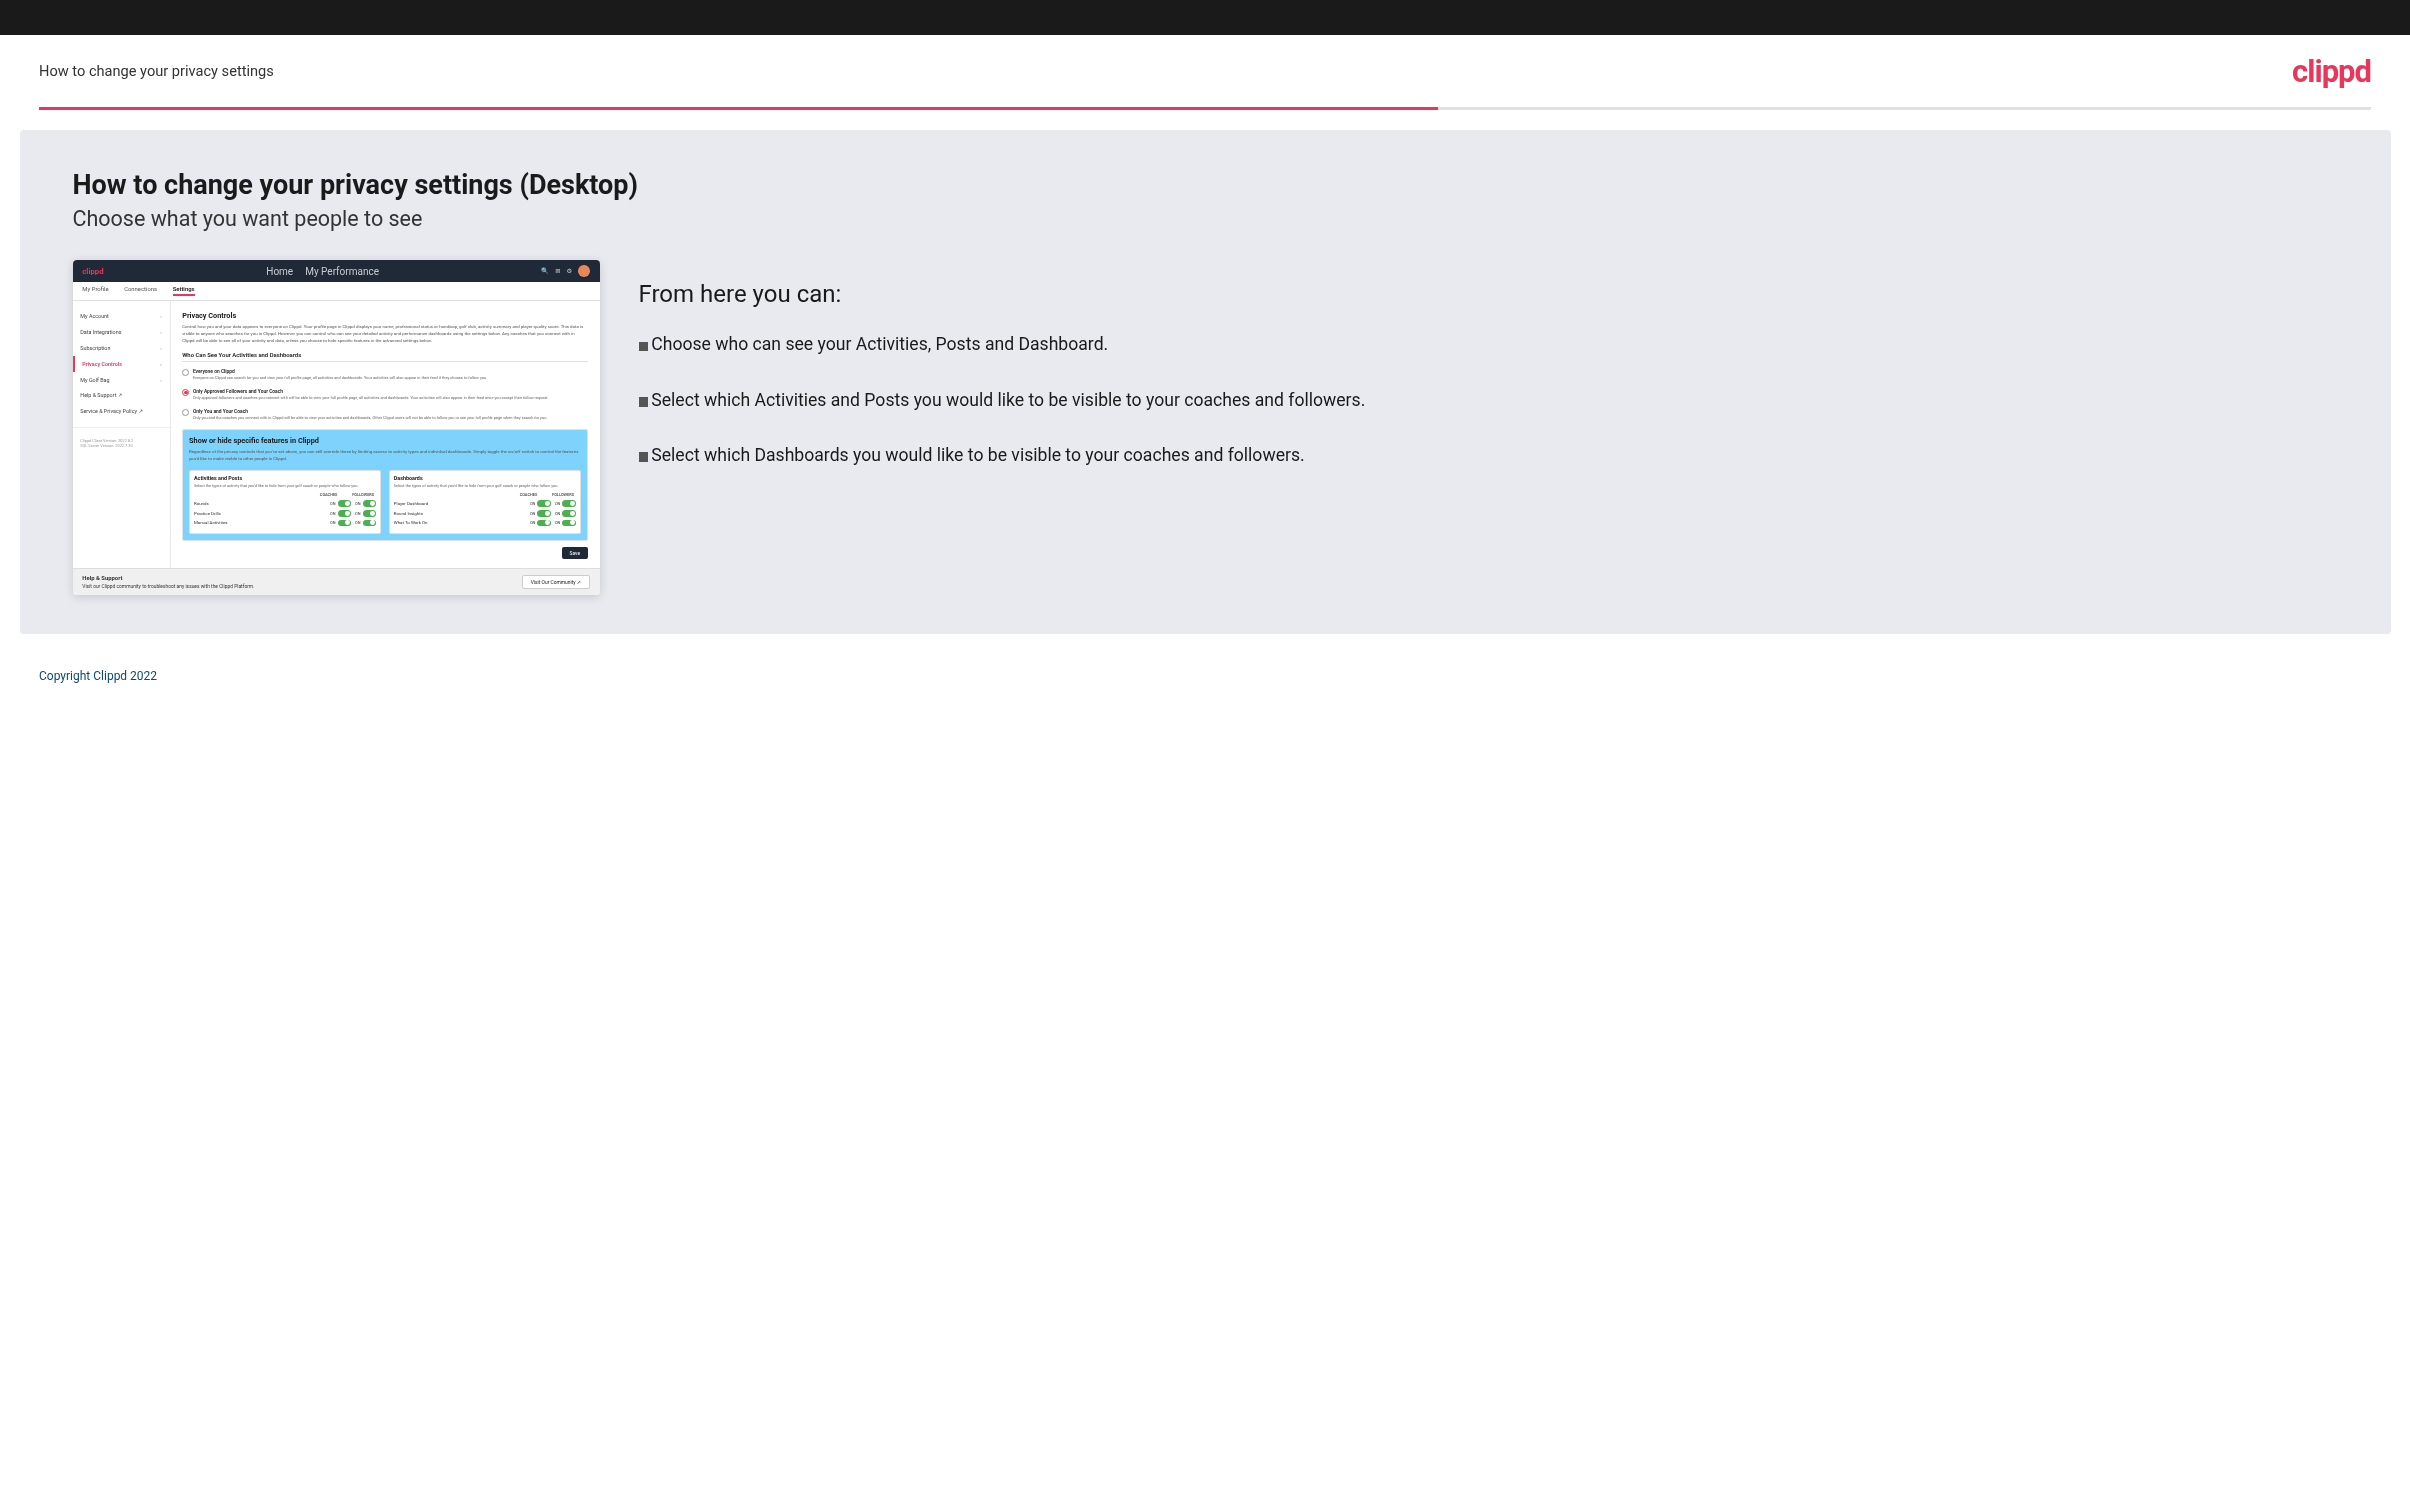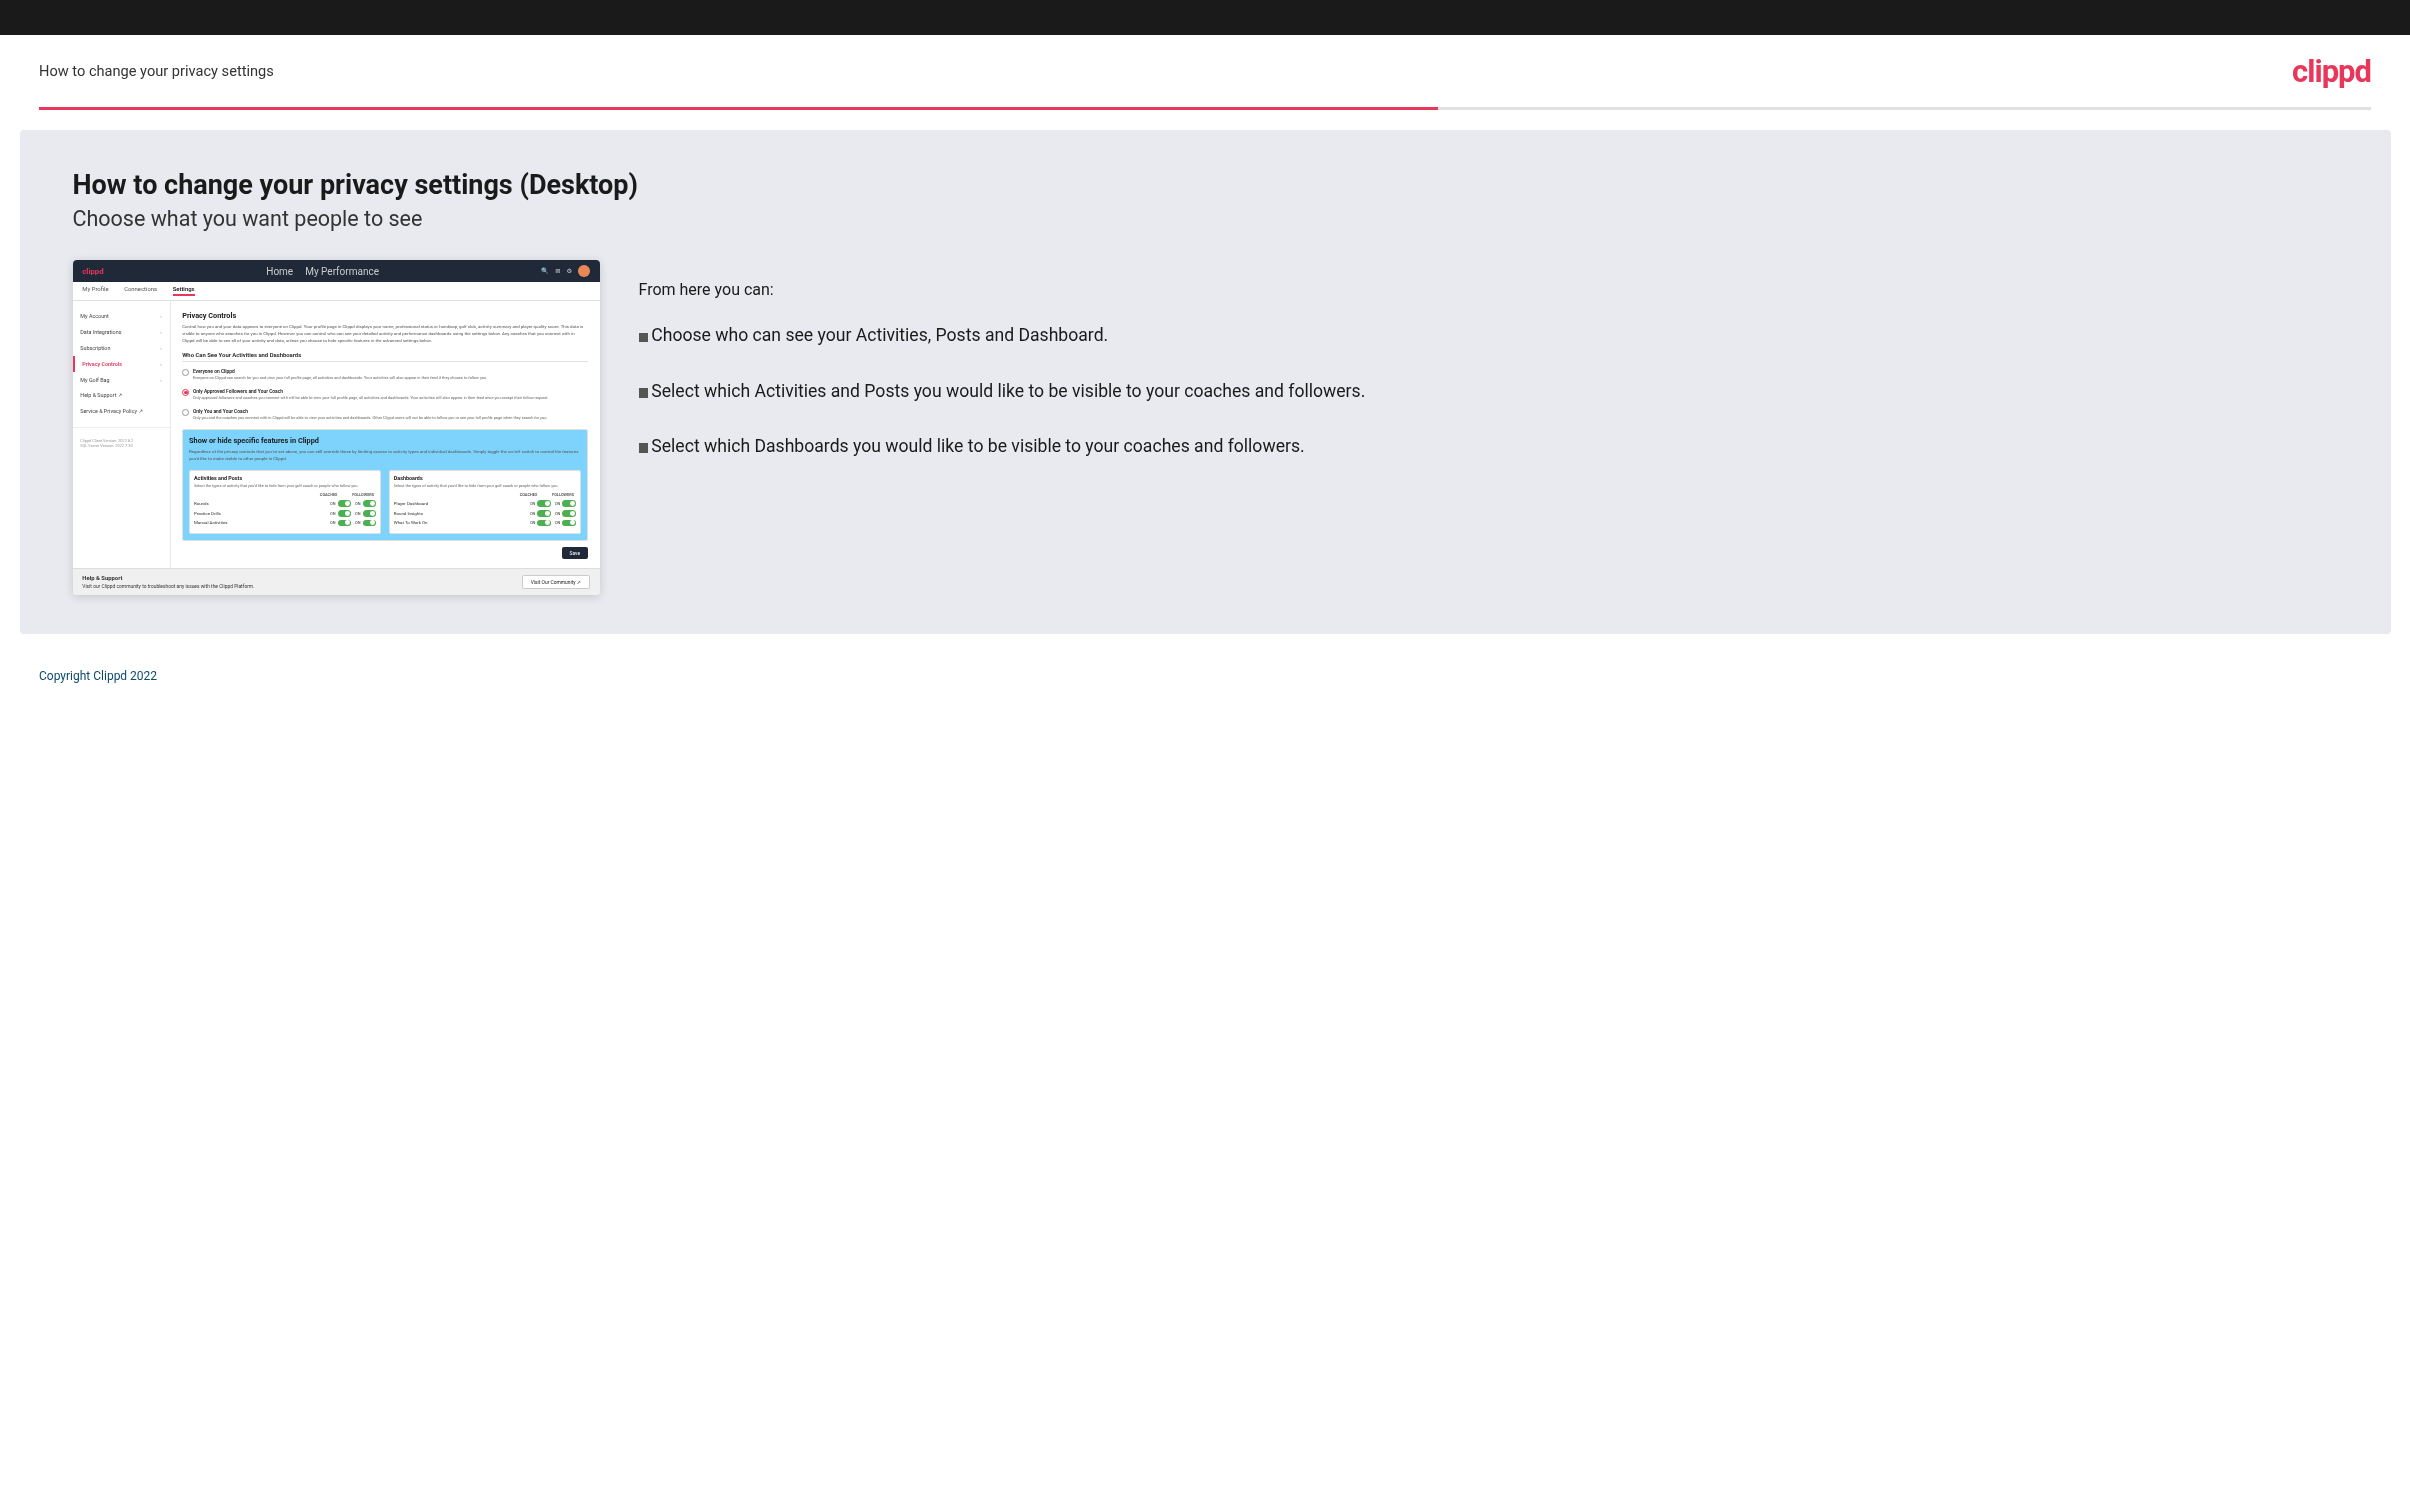--- a/index.html
+++ b/index.html
@@ -350,21 +350,21 @@
       border: 1px solid #ccc;
       font-size: 4.9px;
       padding: 2.9px 7.8px;
       border-radius: 2px;
       display: flex;
       align-items: center;
       gap: 2.9px;
     }
     
     .info-intro {
-      font-size: 16px;
+      font-size: 24px;
       color: #1a1a1a;
       margin-bottom: 23.4px;
       font-weight: 400;
     }
     .bullet-list {
       list-style: none;
       padding: 0;
     }
     .bullet-list li {
       display: flex;

